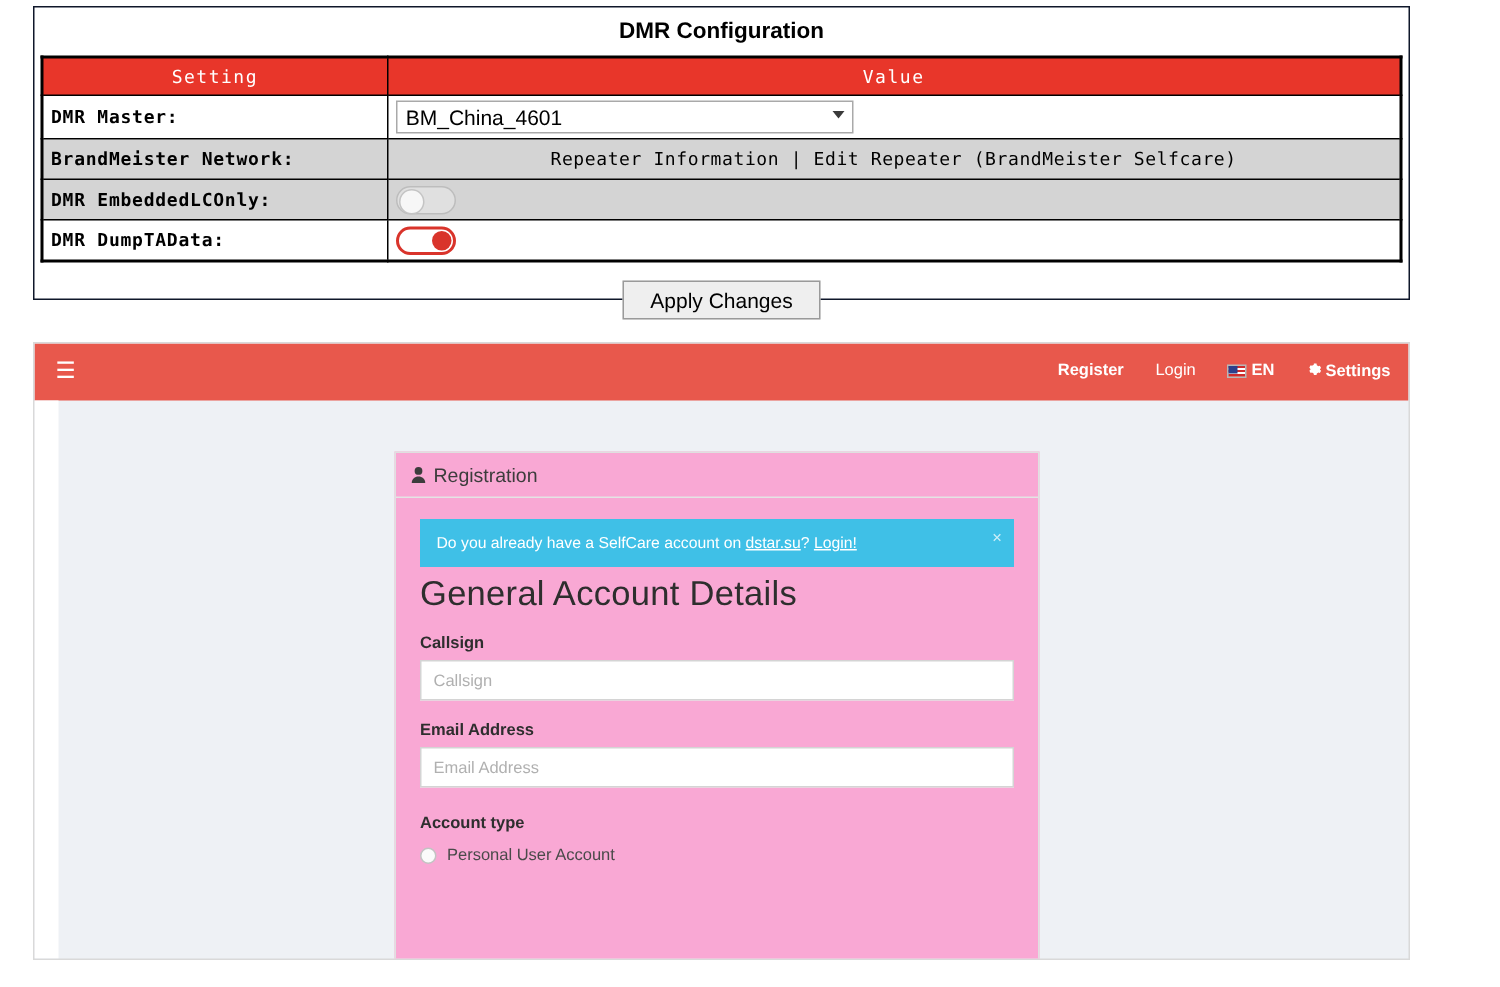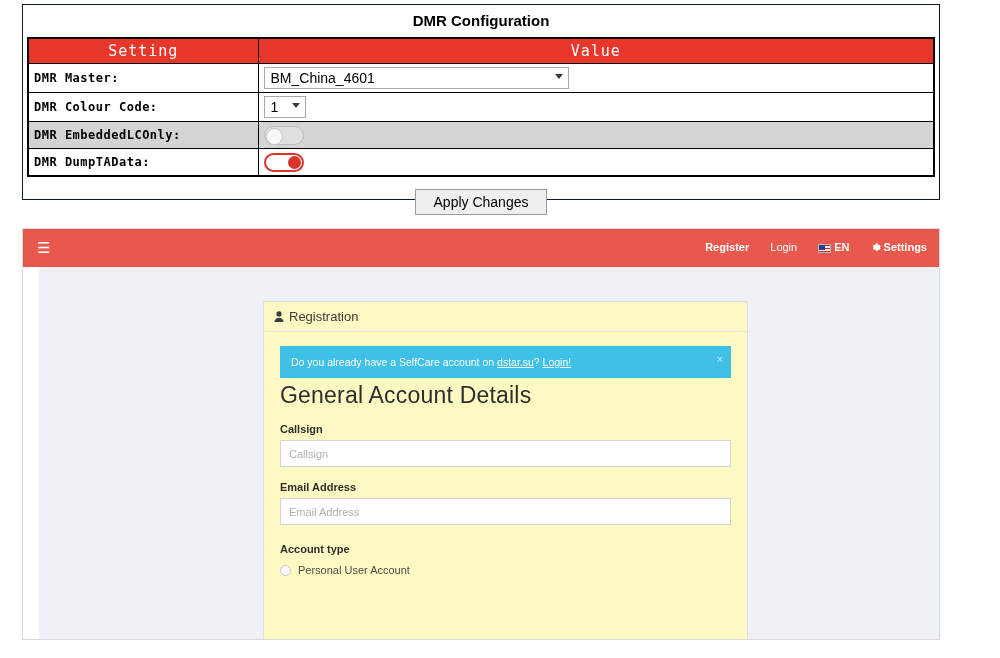--- a/index.html
+++ b/index.html
@@ -50,21 +50,21 @@
     padding: 3px 5px;
     height: 20px;
     vertical-align: middle;
   }
   table.dmr-table th {
     background: #e8362a;
     color: #ffffff;
     text-align: center;
     font-weight: normal;
     letter-spacing: 1px;
-    font-size: 15px;
+    font-size: 12px;
     height: 18px;
   }
   .col-setting { width: 230px; }
   td.setting-cell {
     font-weight: bold;
     letter-spacing: 0.5px;
     background: #ffffff;
   }
   tr.alt td { background: #d4d4d4; }
   td.value-cell { background: #ffffff; }
@@ -230,23 +230,23 @@
     left: 0; top: 38px;
     width: 16px;
     bottom: 0;
     background: #ffffff;
   }
 
   .card {
     position: absolute;
     left: 240px;
     top: 72px;
-    width: 485px;
+    width: 430px;
     height: 340px;
-    background: #fef9c3;
+    background: #f9a8d4;
     border: 1px solid #e0e0e0;
     box-sizing: border-box;
   }
   .card-header {
     height: 30px;
     border-bottom: 1px solid #e4e4e4;
     padding: 7px 0 0 10px;
     box-sizing: border-box;
     font-size: 13px;
     color: #3c3c3c;
@@ -344,30 +344,25 @@
       <tr>
         <td class="setting-cell">DMR Master:</td>
         <td class="value-cell">
           <span class="sel sel-master">
             <span class="sel-text">BM_China_4601</span>
             <span class="sel-arrow"></span>
           </span>
         </td>
       </tr>
 
-
-      <tr>
-        <td class="setting-cell">DMR Colour Code:</td>
-        <td class="value-cell">
-          <span class="sel sel-cc">
-            <span class="sel-text">1</span>
-            <span class="sel-arrow"></span>
-          </span>
-        </td>
+      <tr class="alt">
+        <td class="setting-cell">BrandMeister Network:</td>
+        <td class="value-cell repeater-line">Repeater Information | Edit Repeater (BrandMeister Selfcare)</td>
       </tr>
+
 
       <tr class="alt">
         <td class="setting-cell">DMR EmbeddedLCOnly:</td>
         <td class="value-cell">
           <span class="toggle toggle-off">
             <span class="knob"></span>
           </span>
         </td>
       </tr>
 

